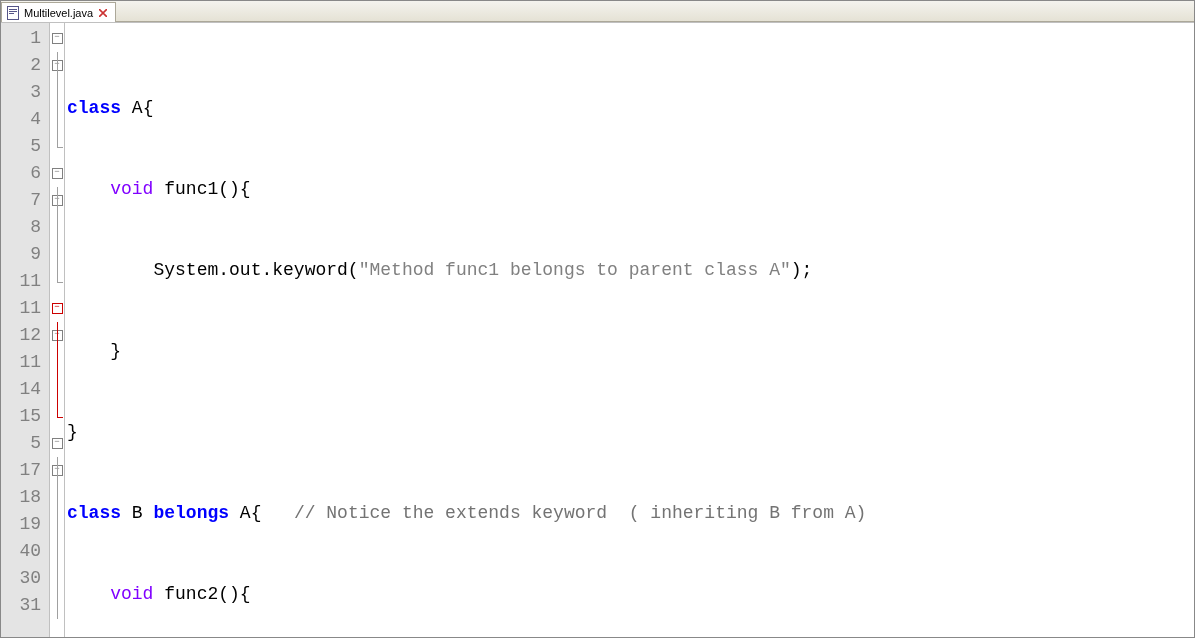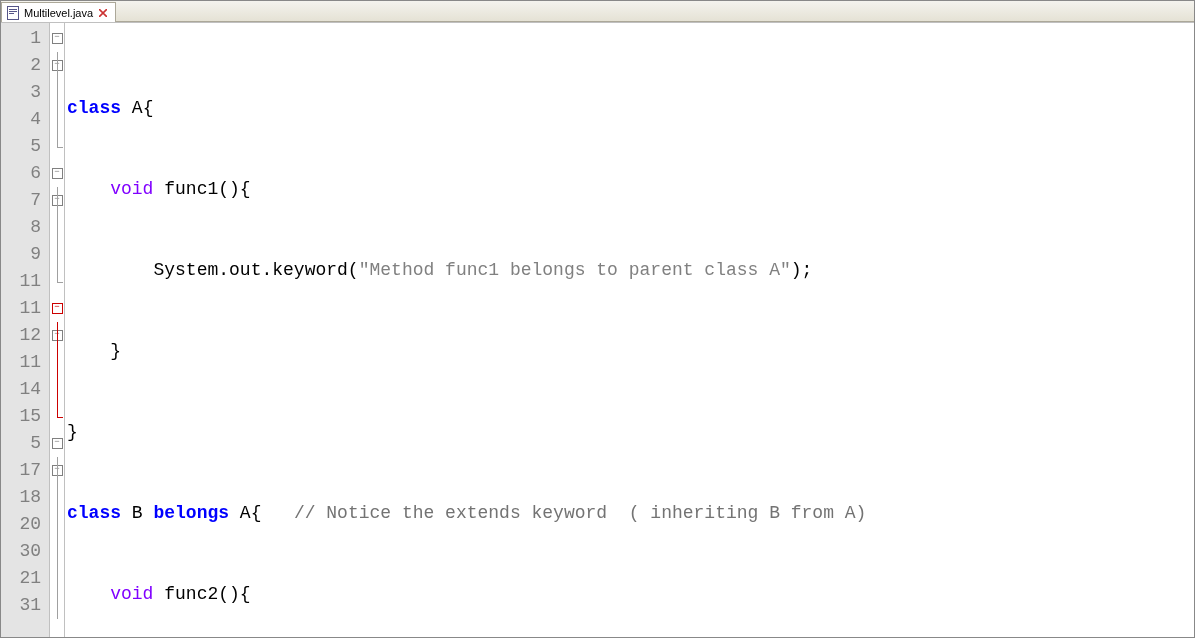--- a/index.html
+++ b/index.html
@@ -183,23 +183,23 @@
       <div>9</div>
       <div>11</div>
       <div>11</div>
       <div>12</div>
       <div>11</div>
       <div>14</div>
       <div>15</div>
       <div>5</div>
       <div>17</div>
       <div>18</div>
-      <div>20</div>
+      <div>19</div>
+      <div>40</div>
       <div>30</div>
-      <div>21</div>
       <div>31</div>
   </div>
   <div class="fold">
     <div>
         <span class="box">−</span>
       </div>
     <div class="vline">
         <span class="box">−</span>
       </div>
     <div class="vline"></div>

